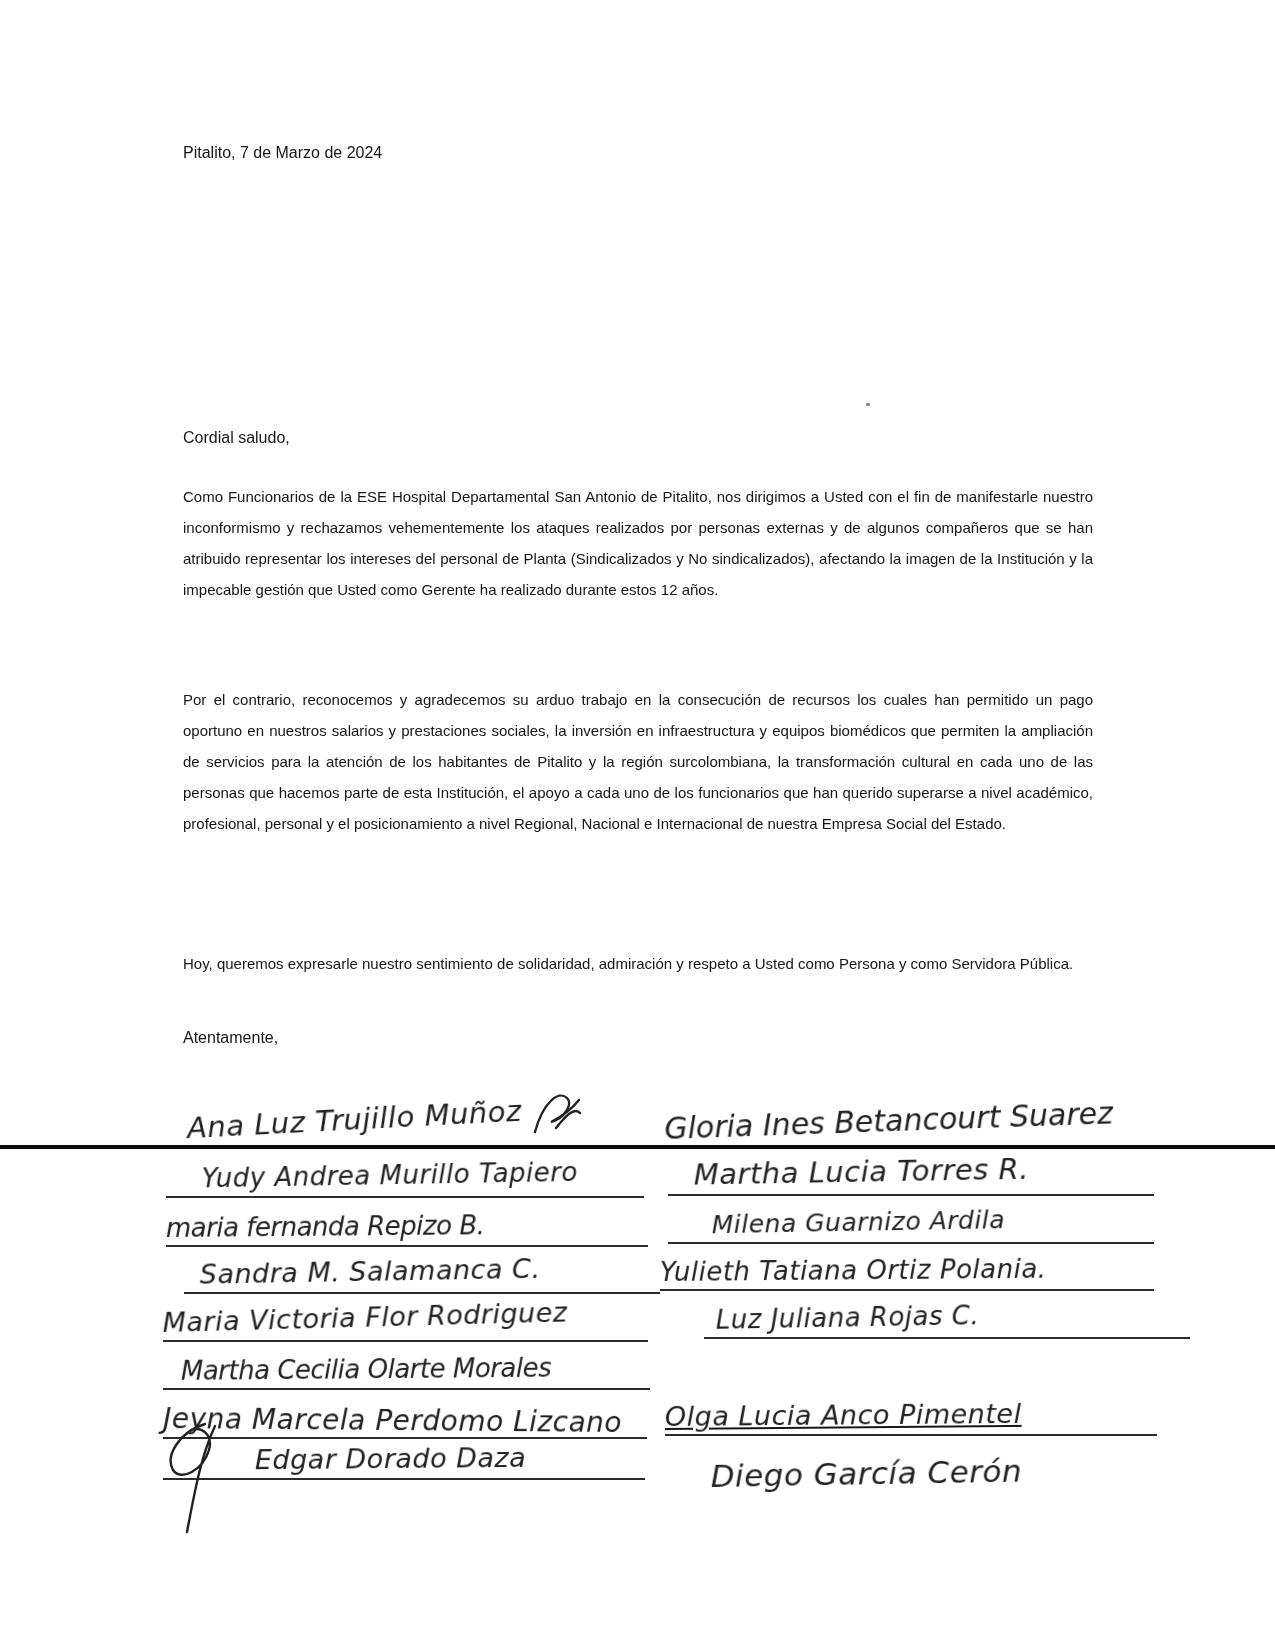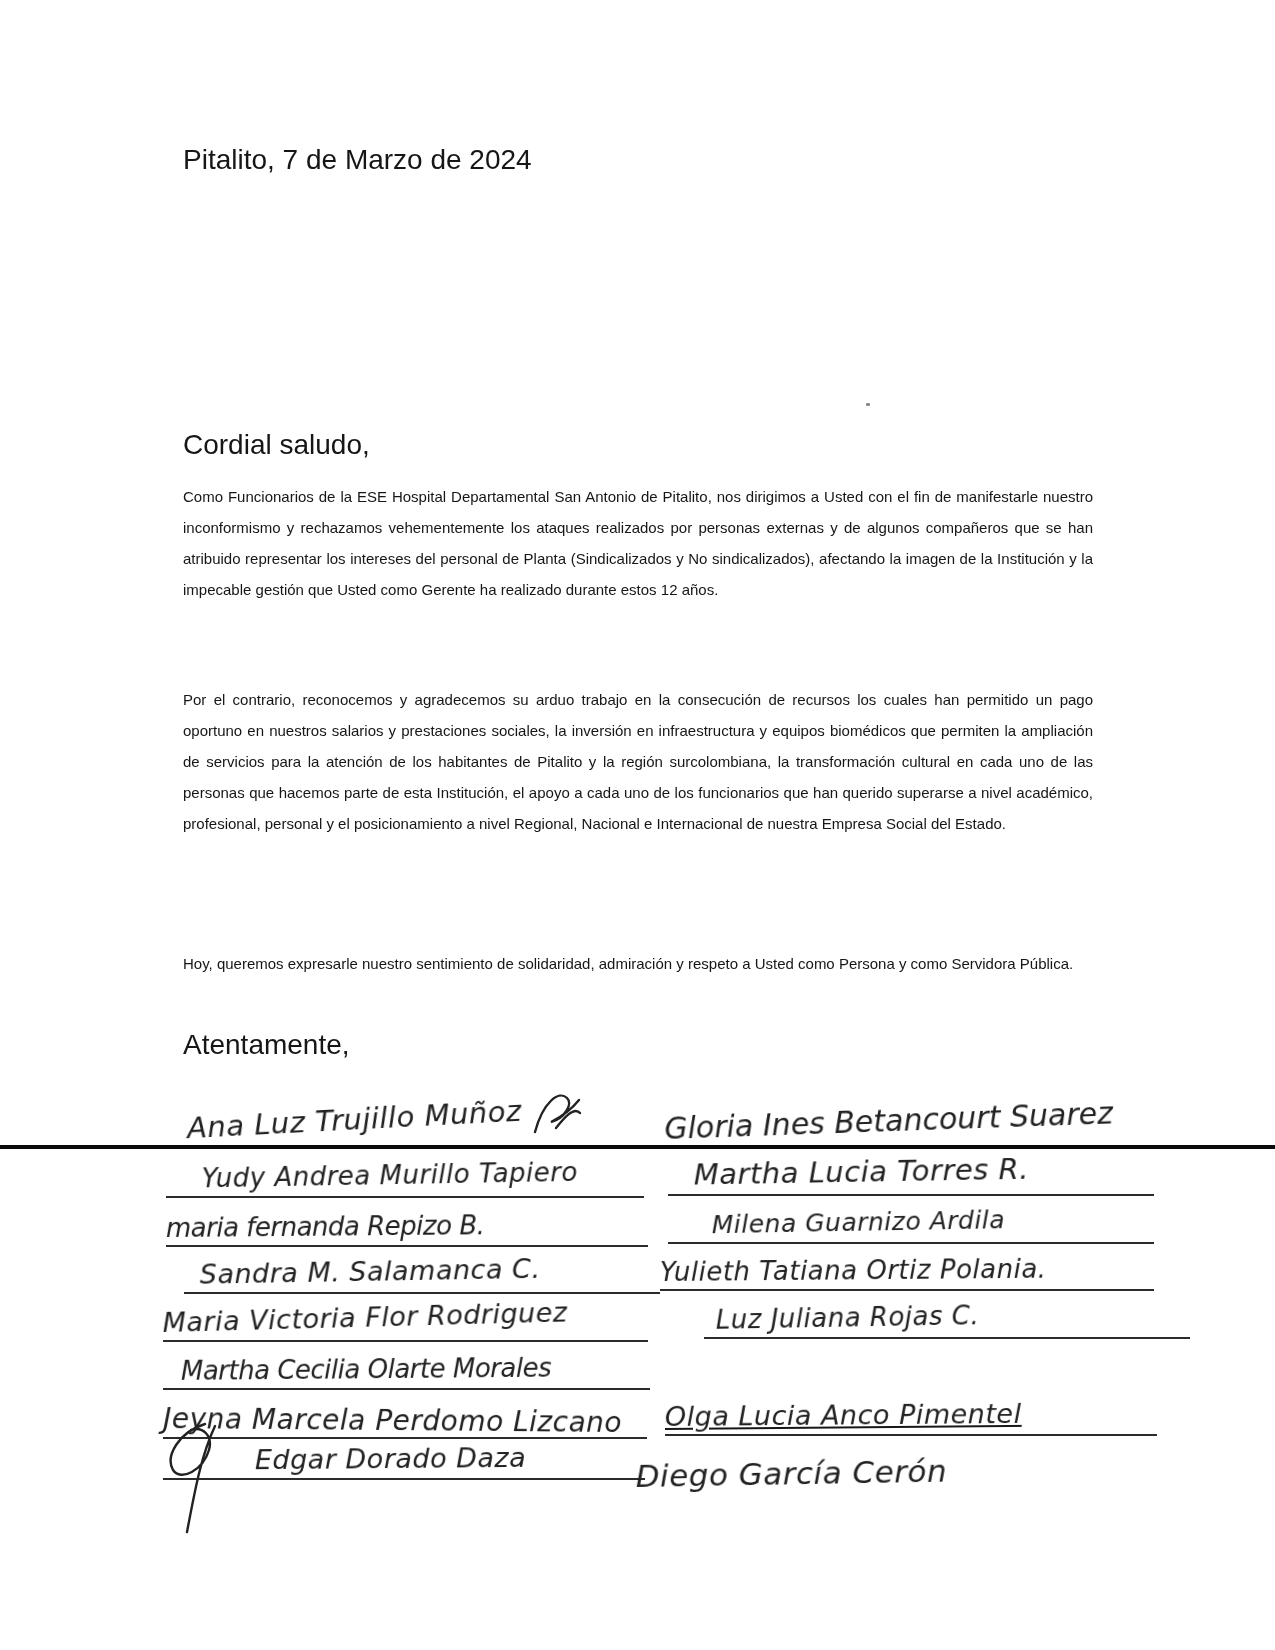--- a/index.html
+++ b/index.html
@@ -4,21 +4,21 @@
 <style>
   html,body{margin:0;padding:0;background:#ffffff;}
   .page{
     position:relative;
     width:1275px;height:1650px;
     background:#ffffff;
     font-family:"Liberation Sans", sans-serif;
     color:#161616;
     overflow:hidden;
   }
-  .typed{font-size:28px;}
+  .typed{font-size:16px;}
   .date{position:absolute;left:183px;top:144px;white-space:nowrap;}
   .address{position:absolute;left:183px;top:243px;line-height:29px;}
   .greeting{position:absolute;left:183px;top:429px;}
   .para{
     position:absolute;left:183px;width:910px;margin:0;
     text-align:justify;line-height:31px;font-size:15px;
   }
   .p1{top:481px;}
   .p2{top:684px;}
   .p3{top:948px;}
@@ -78,21 +78,21 @@
   .sr3{left:668px;top:1198px;width:486px;height:42px;}
   .sr3 .hand{font-size:25px;transform:rotate(-1deg);padding-left:44px;}
   .sr4{left:660px;top:1245px;width:494px;height:42px;}
   .sr4 .hand{font-size:26px;transform:rotate(-0.5deg);}
   .sr5{left:704px;top:1293px;width:486px;height:42px;}
   .sr5 .hand{font-size:26px;transform:rotate(-1deg);padding-left:12px;}
   .sr6{left:668px;top:1341px;width:486px;height:42px;}
   .sr6 .hand{font-size:20px;transform:rotate(-1deg);padding-left:16px;}
   .sr7{left:665px;top:1390px;width:492px;height:42px;text-decoration:underline;}
   .sr7 .hand{font-size:27px;transform:rotate(-0.5deg);}
-  .sr8{left:636px;top:1436px;width:486px;height:58px;}
+  .sr8{left:711px;top:1436px;width:486px;height:58px;}
   .sr8 .hand{font-size:31px;transform:rotate(-1deg);}
 
   .flourish{flex:0 0 auto;}
   .sl1 .flourish{margin-left:6px;margin-bottom:6px;}
   .sl8 .flourish{position:absolute;left:-4px;bottom:-58px;}
 </style>
 </head>
 <body>
 
 <div class="page">

